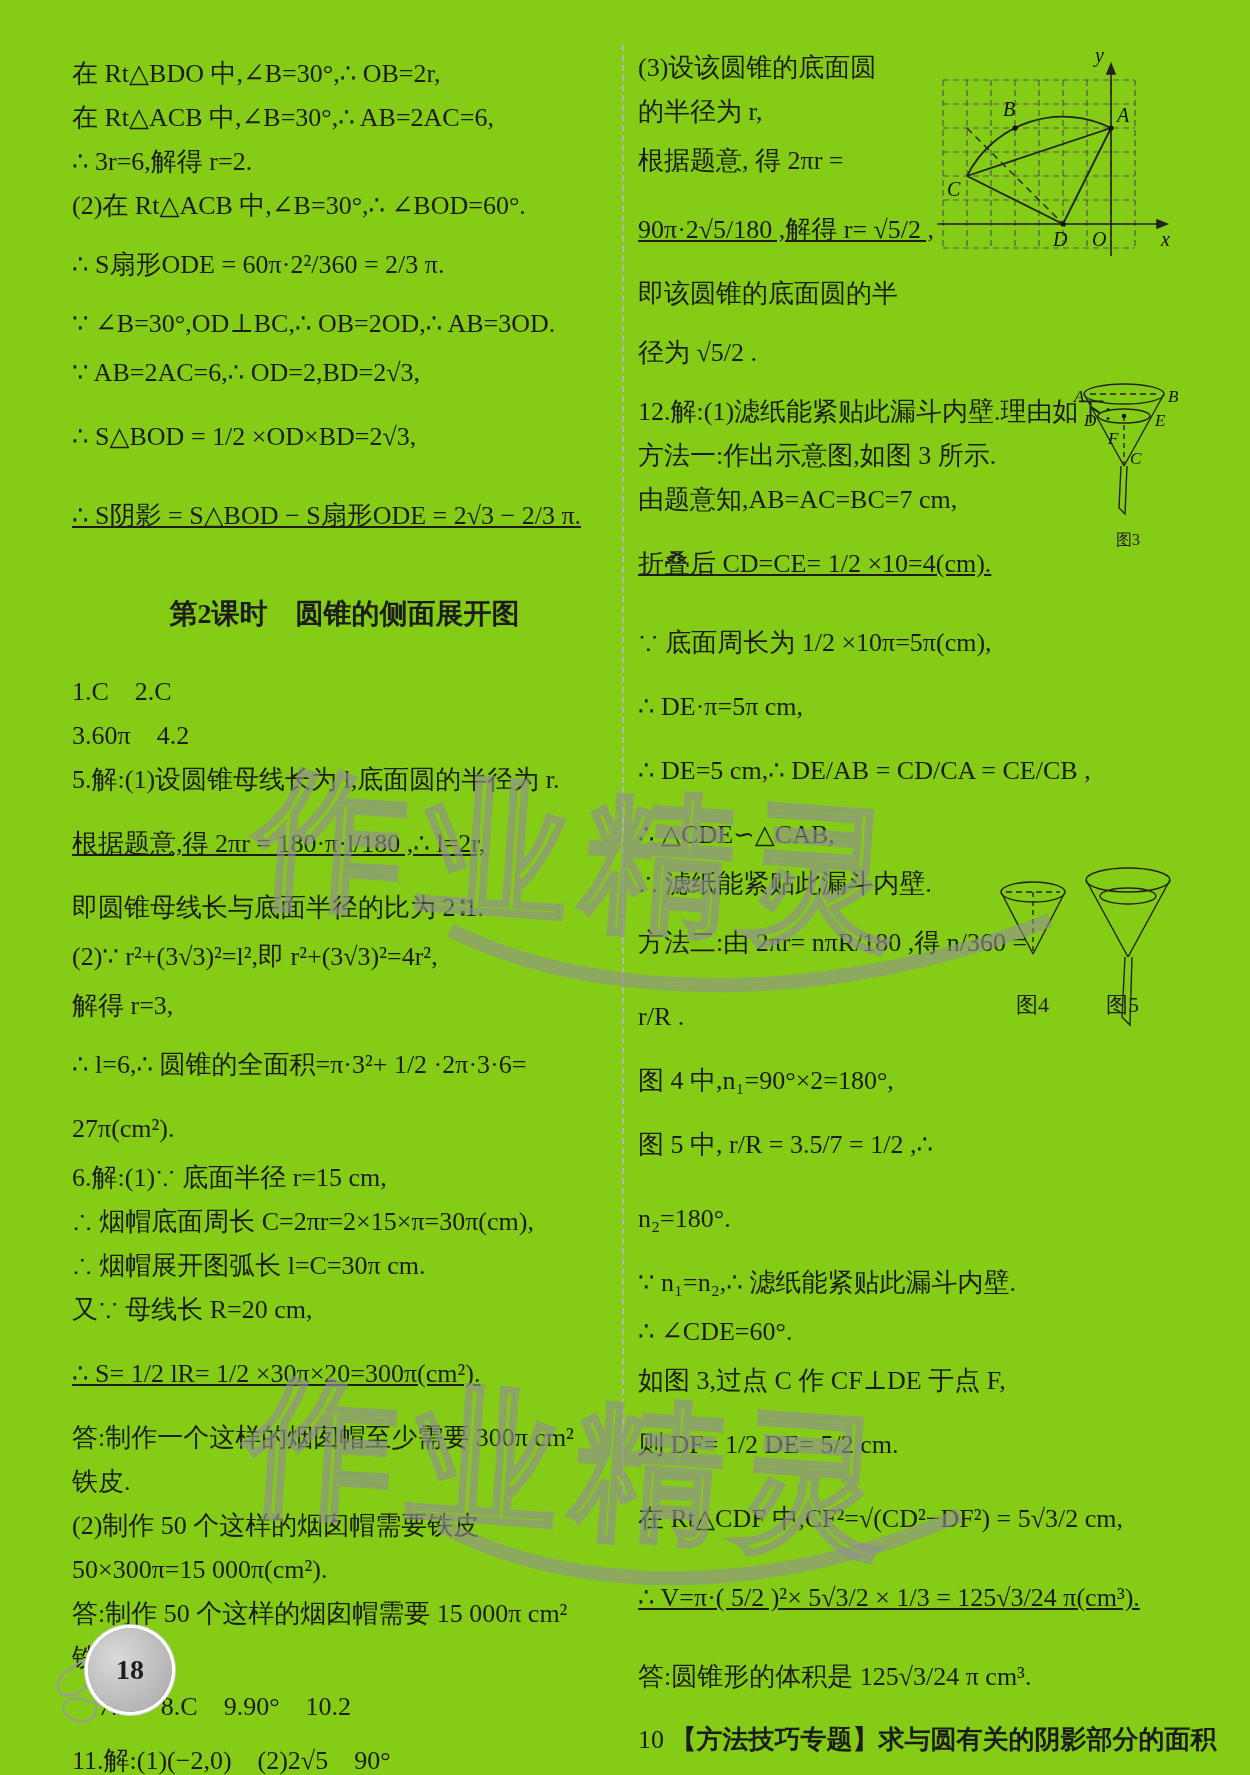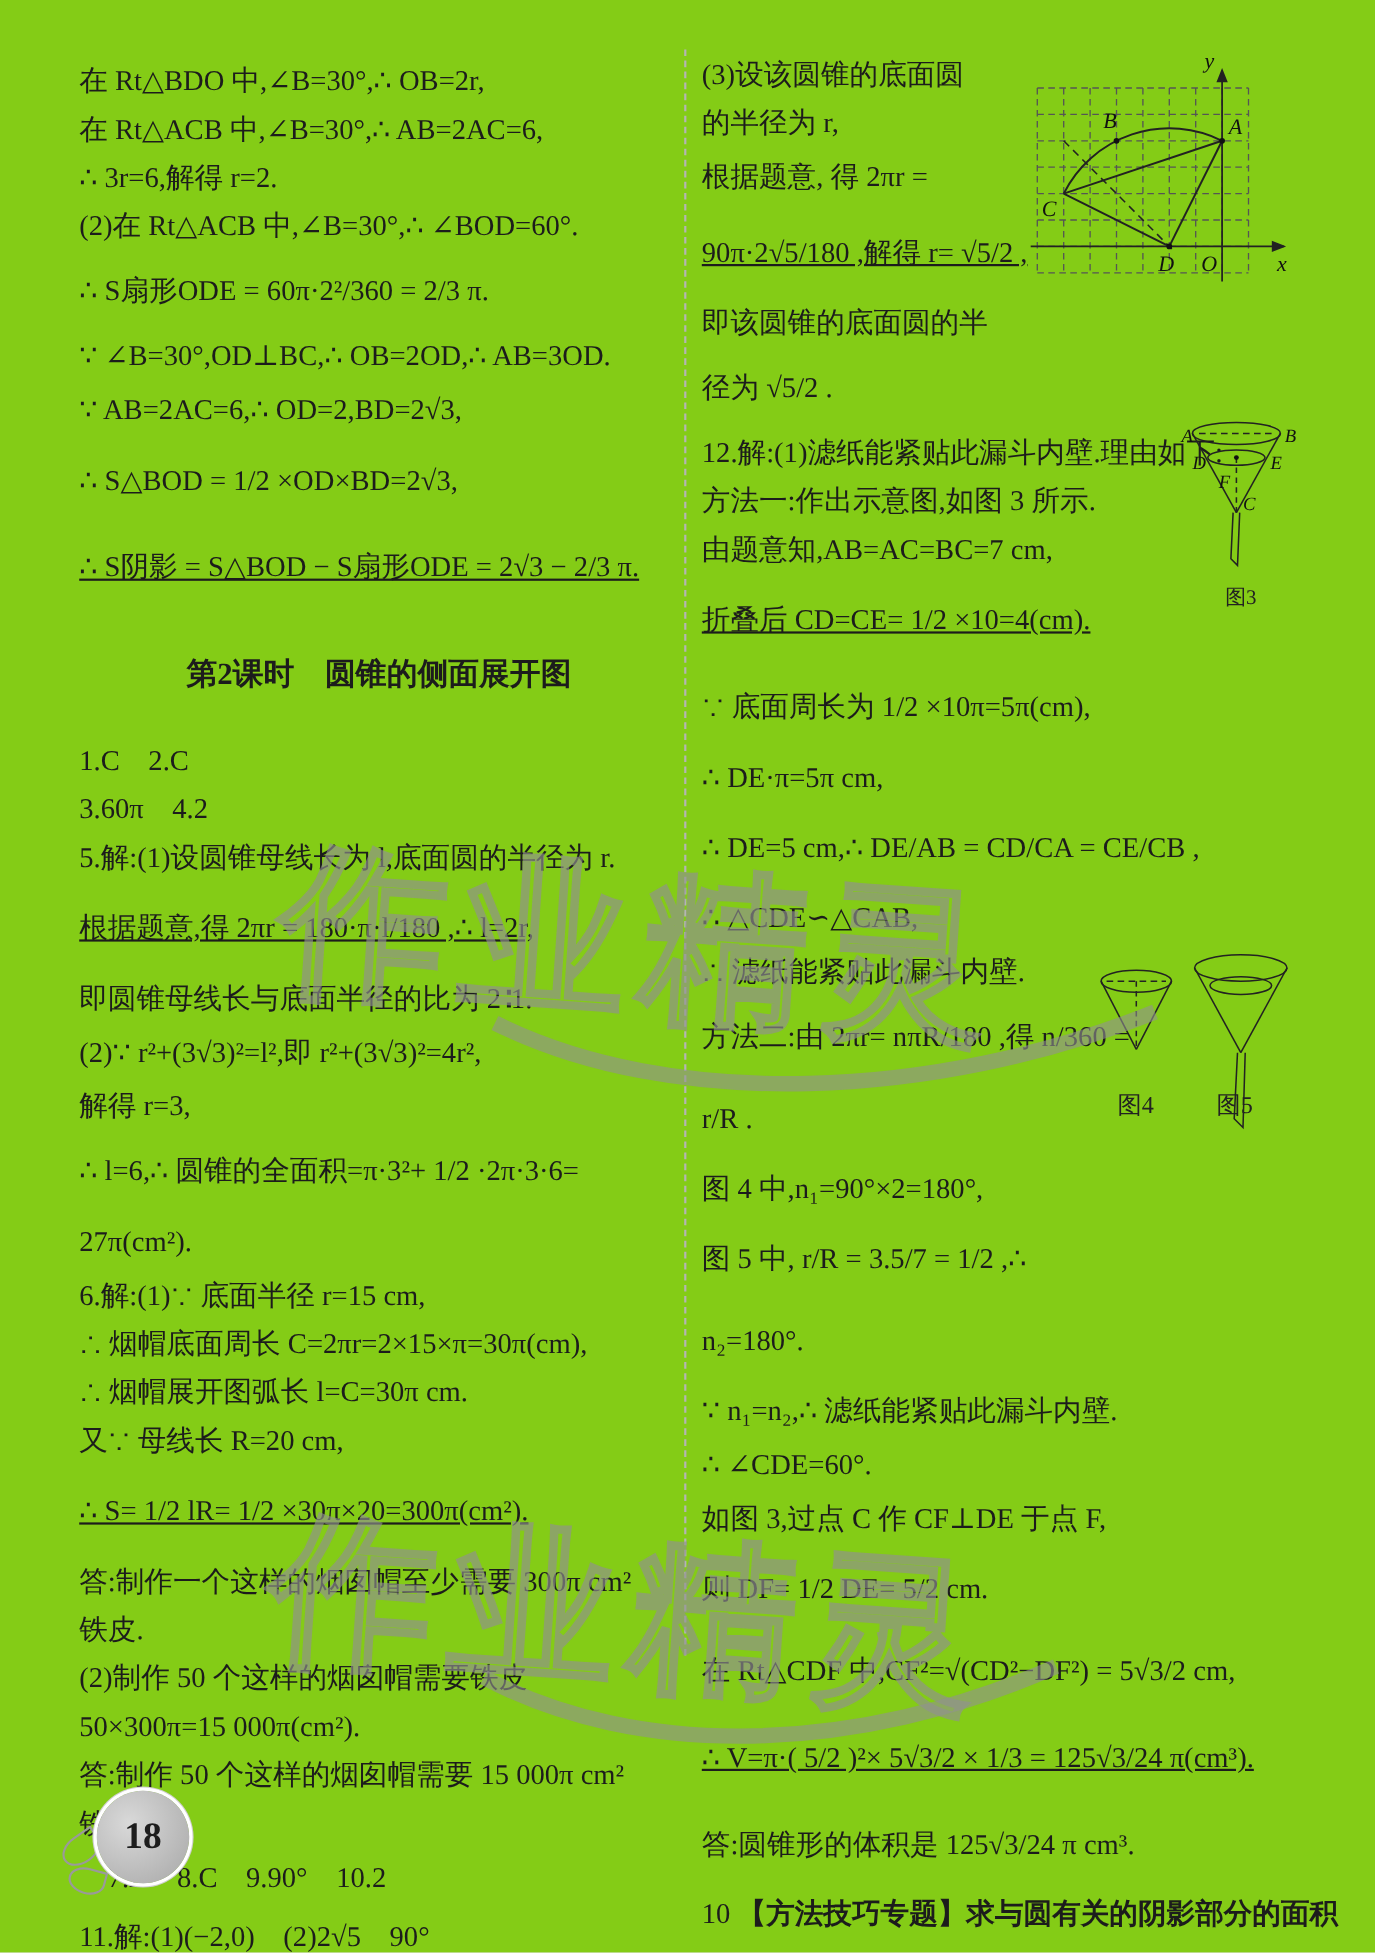--- a/index.html
+++ b/index.html
@@ -21,34 +21,34 @@
   .narrow p{white-space:normal;}
   .w300{width:300px;}
   .w410{width:412px;}
   .w390{width:392px;}
   .sec{font-size:26px;line-height:52px;margin:0;white-space:nowrap;}
   .sec .bold{font-weight:bold;}
   .indent{padding-left:26px;}
   
   .fig{position:absolute;}
   .fig svg{display:block;}
-  .caption{font-size:19px;color:#222;text-align:center;margin-top:2px;}
+  .caption{font-size:16px;color:#222;text-align:center;margin-top:2px;}
   
   .wm{position:absolute;font-size:150px;font-weight:bold;letter-spacing:14px;
       color:transparent;-webkit-text-stroke:3px rgba(145,145,145,.65);
       white-space:nowrap;pointer-events:none;}
   #wm1{left:255px;top:760px;transform:rotate(4deg);}
   #wm2{left:245px;top:1368px;transform:rotate(4deg);}
   .swoosh{position:absolute;pointer-events:none;}
   
   #badge{position:absolute;left:88px;top:1628px;width:84px;height:84px;border-radius:50%;
          background:radial-gradient(circle at 35% 35%, #d9d9d9, #a7a7a7);
          display:flex;align-items:center;justify-content:center;
          box-shadow:0 0 0 3px #fff,0 0 0 4px #cfcfcf;}
-  #badge span{font-size:34px;font-weight:bold;color:#1d1d1d;}
+  #badge span{font-size:28px;font-weight:bold;color:#1d1d1d;}
   .leaf{position:absolute;background:transparent;border:2px solid #9a9a9a;border-radius:50% 0 50% 50%;}
   #leaf1{left:55px;top:1668px;width:34px;height:22px;transform:rotate(-35deg);}
   #leaf2{left:62px;top:1698px;width:30px;height:20px;transform:rotate(15deg);}
   svg text{font-family:"Liberation Serif","DejaVu Serif",serif;}
   svg .it{font-style:italic;}
 </style>
 </head>
 <body>
 
 <div id="page">

